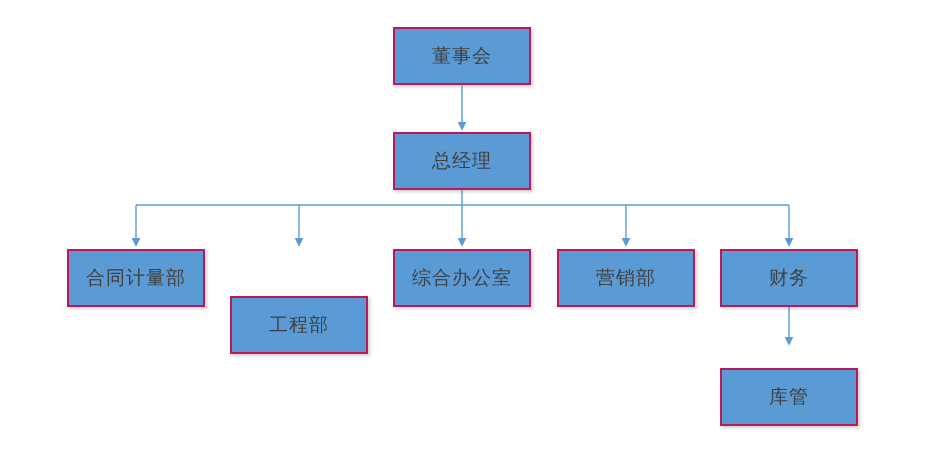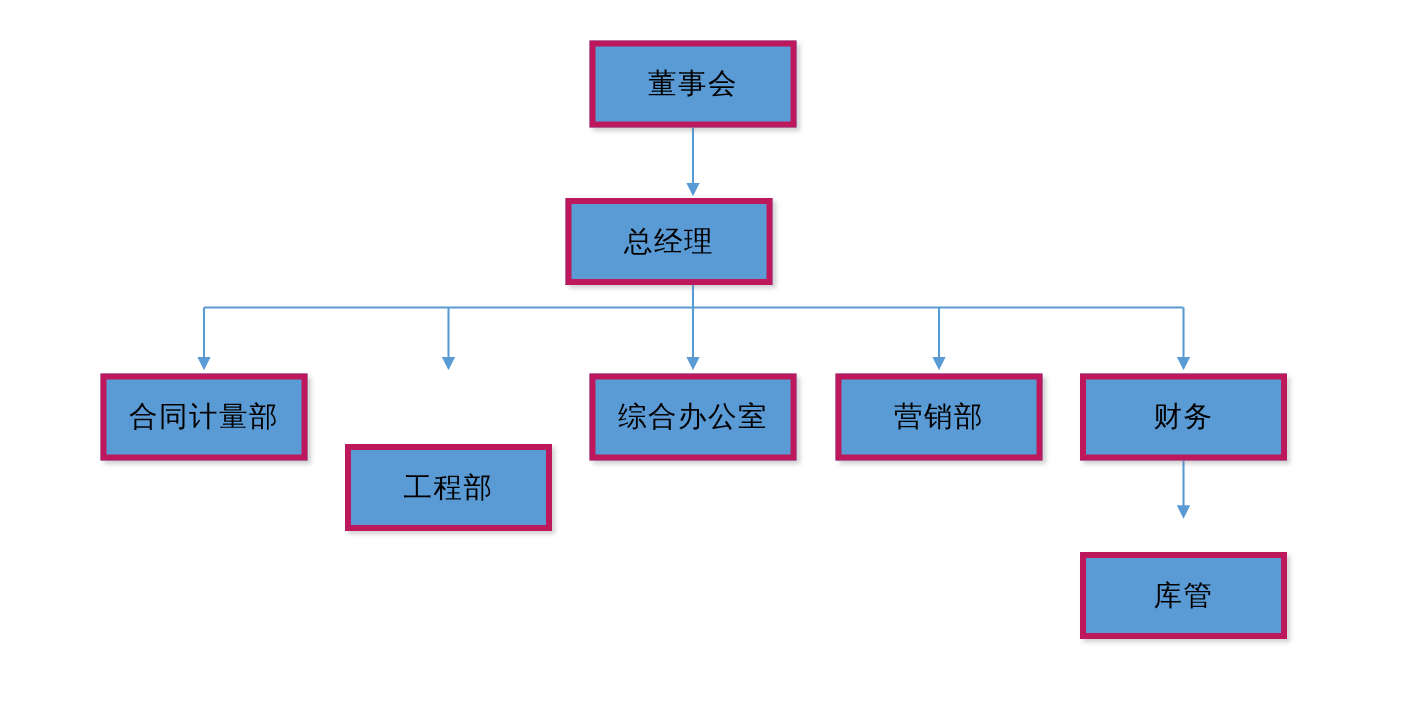--- a/index.html
+++ b/index.html
@@ -21,35 +21,35 @@
     top: 0;
     width: 937px;
     height: 468px;
     pointer-events: none;
   }
   .node {
     position: absolute;
     width: 138px;
     height: 58px;
     background: #5b9bd5;
-    border: 4px solid #be185d;
+    border: 2px solid #be185d;
     box-shadow: 2px 2px 3px rgba(120,120,120,0.35);
     box-sizing: border-box;
     display: flex;
     align-items: center;
     justify-content: center;
-    color: #000000;
+    color: #404040;
     font-size: 19px;
     letter-spacing: 1px;
     white-space: nowrap;
     cursor: default;
   }
   
   .pos-board       { left: 393px; top: 27px;  }
-  .pos-gm          { left: 377px; top: 132px; }
+  .pos-gm          { left: 393px; top: 132px; }
   .pos-contract    { left: 67px;  top: 249px; }
   .pos-engineering { left: 230px; top: 249px; margin-top: 47px; }
   .pos-office      { left: 393px; top: 249px; }
   .pos-marketing   { left: 557px; top: 249px; }
   .pos-finance     { left: 720px; top: 249px; }
   .pos-maintenance { left: 230px; top: 348px; }
   .pos-warehouse   { left: 720px; top: 368px; }
 </style>
 </head>
 <body>

